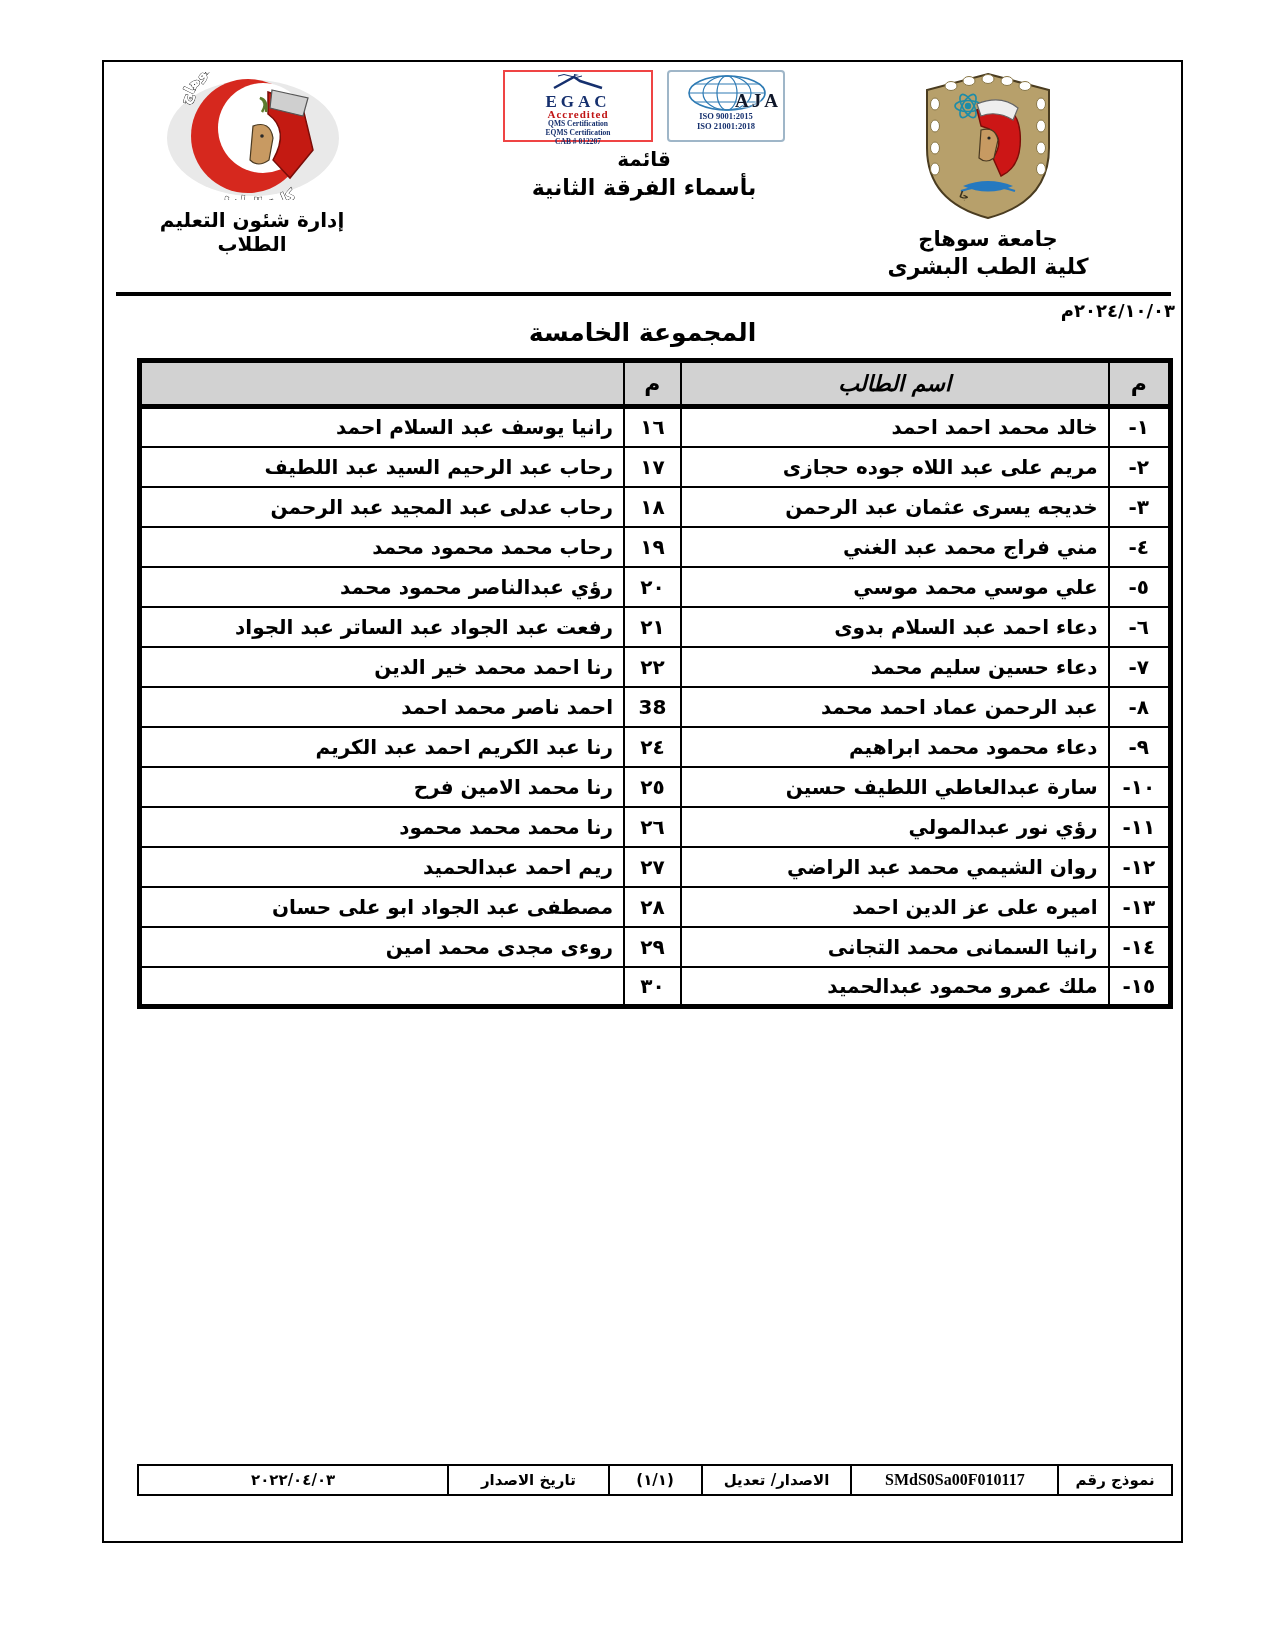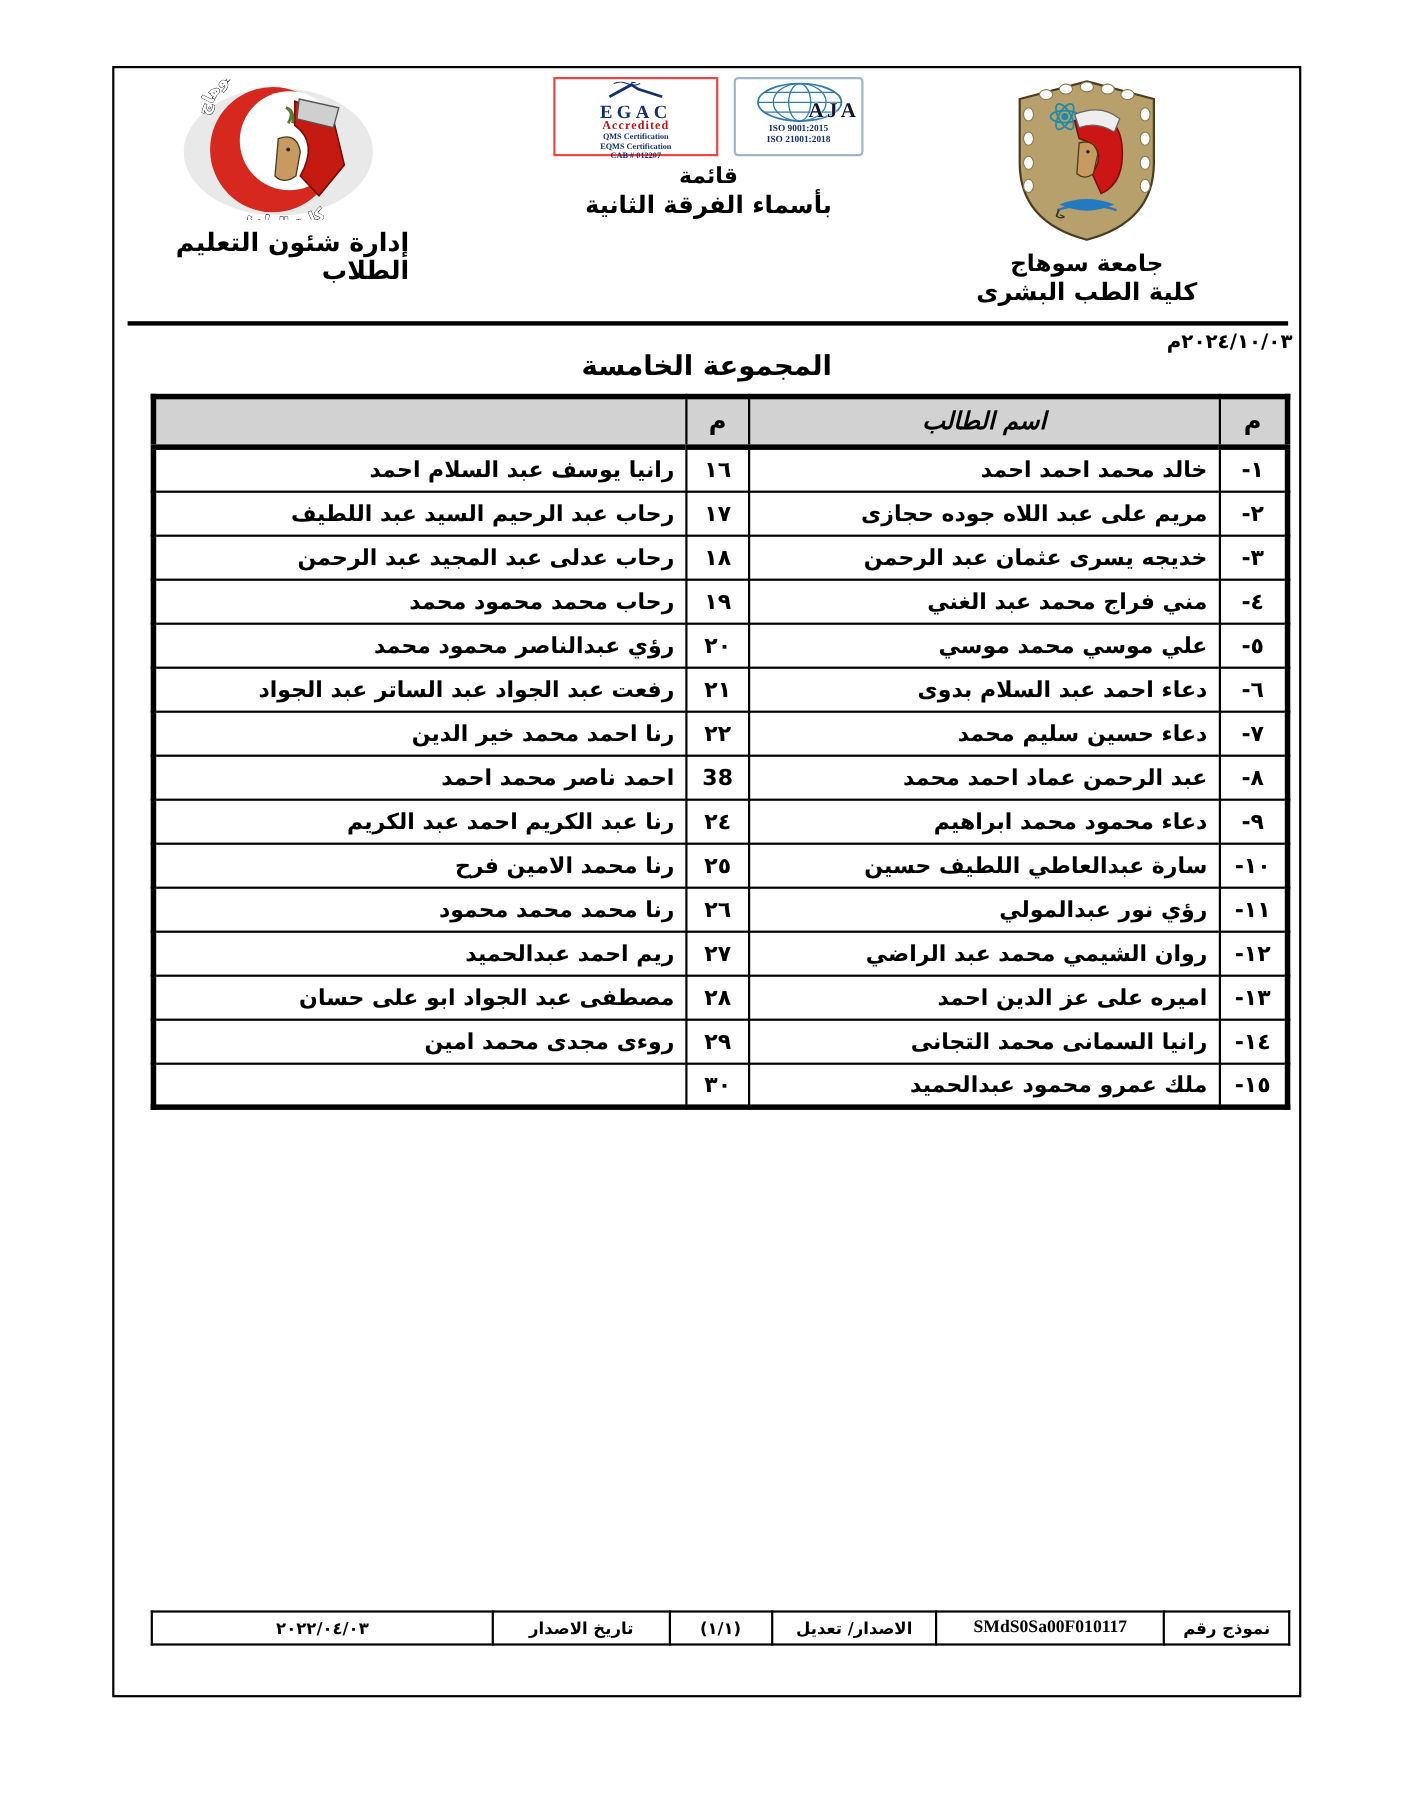--- a/index.html
+++ b/index.html
@@ -8,21 +8,21 @@
     font-family:"DejaVu Sans", sans-serif; font-weight:bold; color:#000;
   }
   .frame {
     position:absolute; left:102px; top:60px; width:1081px; height:1483px;
     border:2px solid #000; background:#fff;
   }
   
   .hdr-left  { position:absolute; left:28px;  top:10px; width:240px; text-align:center; }
   .hdr-center{ position:absolute; left:370px; top:8px;  width:340px; text-align:center; direction:rtl; }
   .hdr-right { position:absolute; right:88px; top:8px;  width:210px; text-align:center; direction:rtl; }
-  .dept-line { margin-top:4px; font-size:23px;text-align:right; }
+  .dept-line { margin-top:4px; font-size:20px; }
   .uni-line  { font-size:21px; line-height:1.3; }
   .fac-line  { font-size:22px; line-height:1.3; }
 
   .badges { display:flex; justify-content:center; align-items:flex-start; gap:14px; direction:ltr; margin-bottom:4px; }
   .badge { background:#fff; border:2px solid #ef4444; padding:2px 6px; text-align:center; }
   .badge.egac { width:150px; height:72px; }
   .badge.aja  { width:118px; height:72px; border:2px solid #9fb6c8; border-radius:4px; }
   .egac-word { font-family:"Liberation Serif", serif; color:#16306e; font-size:17px; letter-spacing:4px; line-height:0.9; }
   .egac-accredited { font-family:"Liberation Serif", serif; color:#c01313; font-size:11px; letter-spacing:1px; line-height:1; }
   .egac-small, .aja-small { color:#16306e; font-size:7.5px; line-height:1.15; font-family:"Liberation Serif", serif; }

